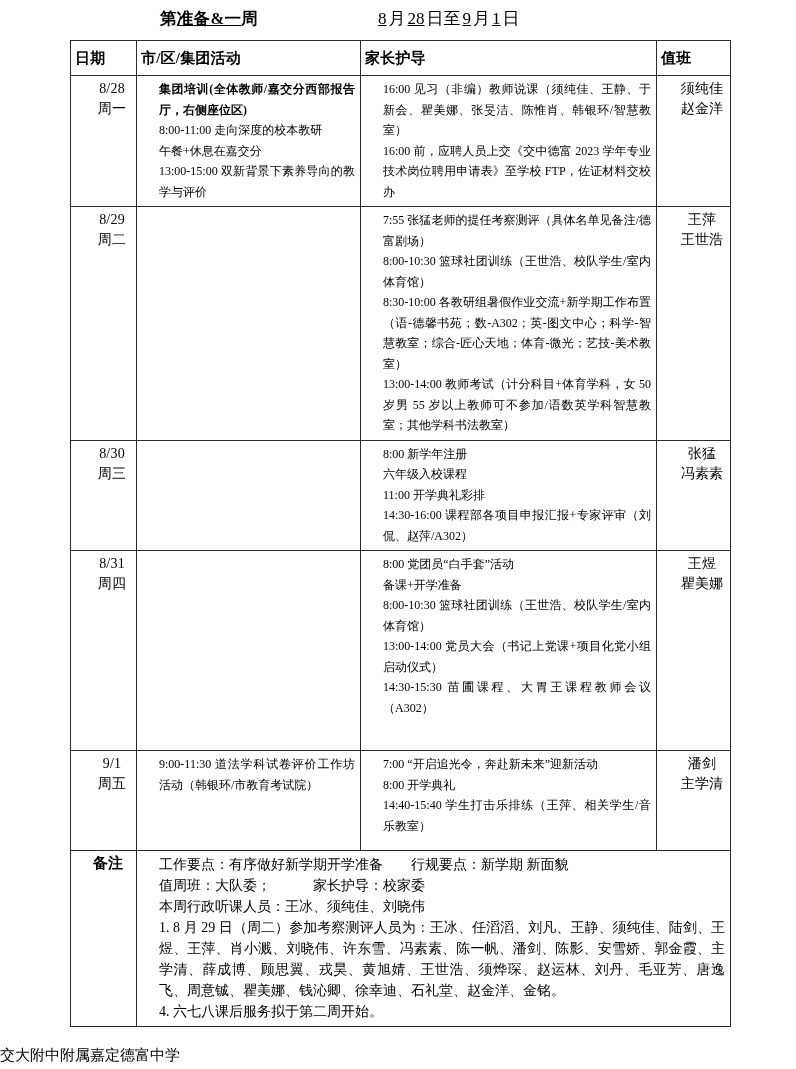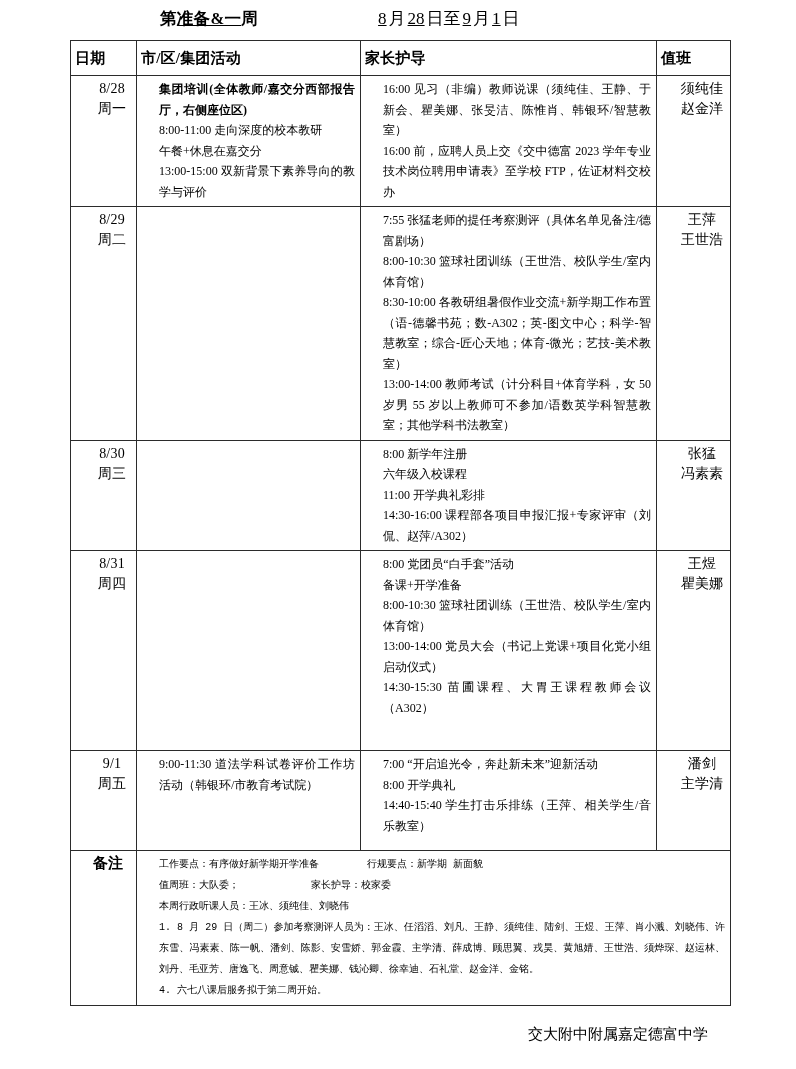--- a/index.html
+++ b/index.html
@@ -104,33 +104,31 @@
   .line .b { font-weight: normal; }
 
   
   td.notes-label {
     text-align: left;
     vertical-align: middle;
     font-weight: bold;
     font-size: 15px;
   }
   td.notes-body {
-    font-size: 10px;
+    font-size: 14px;
     line-height: 21px;
     padding: 4px 6px 6px 8px;
-    font-family: Liberation Mono, monospace;
   }
   .note-line { display: block; white-space: pre-wrap; }
   .note-flow { display: block; text-align: justify; text-justify: inter-ideograph; }
 
   
   .doc-footer {
     margin-top: 16px;
     padding-right: 74px;
-    text-align: right;
     font-size: 15px;
     line-height: 24px;
   }
   .doc-footer .school { display: block; padding-right: 14px; }
   .doc-footer .date   { display: block; }
 </style>
 </head>
 <body>
 
 <div class="page">

